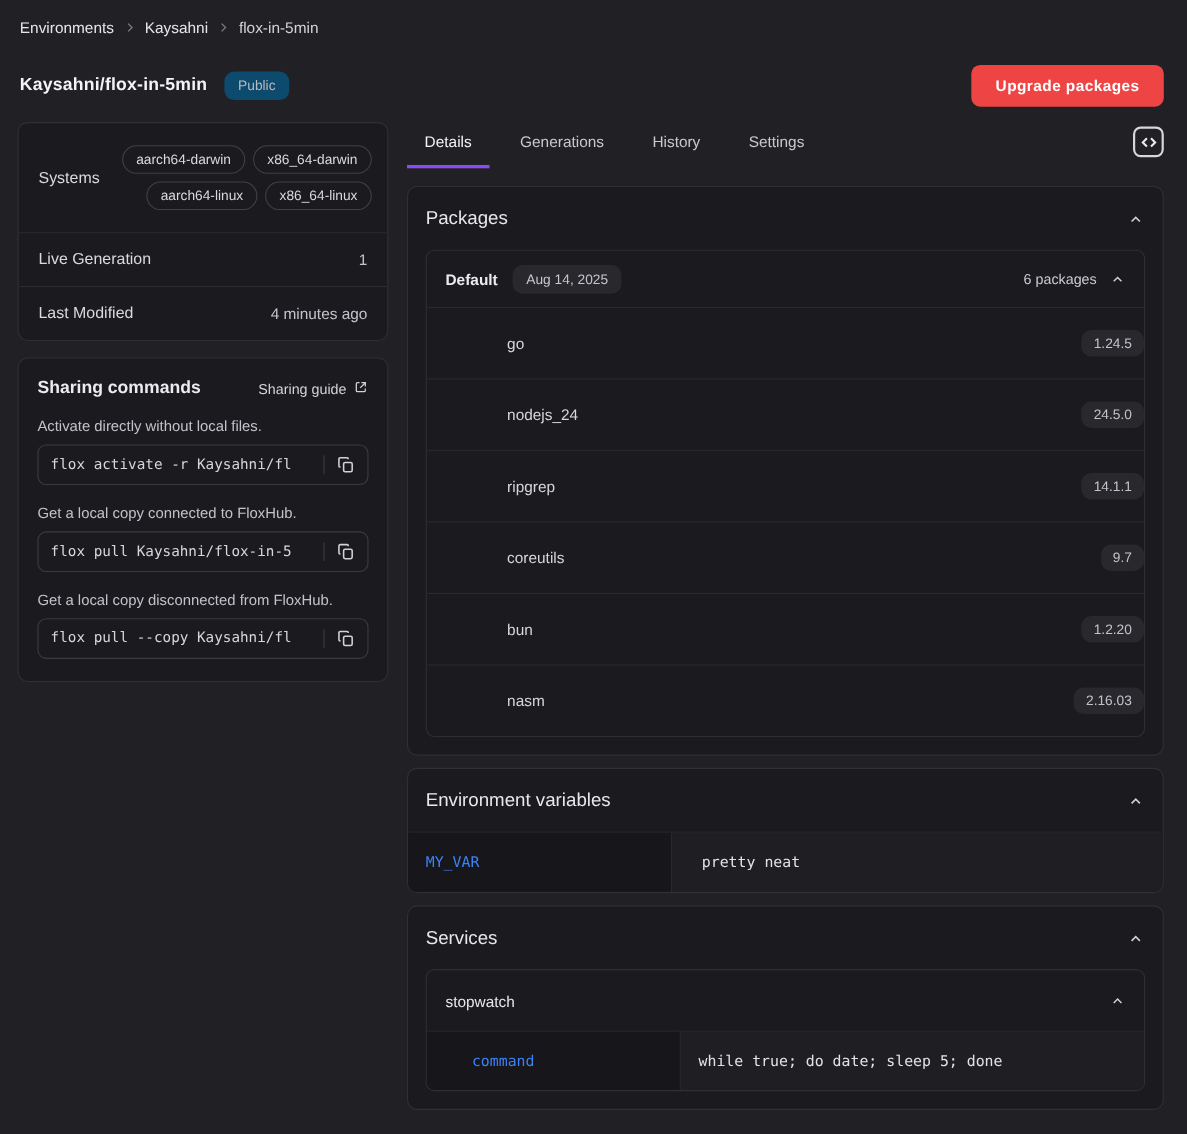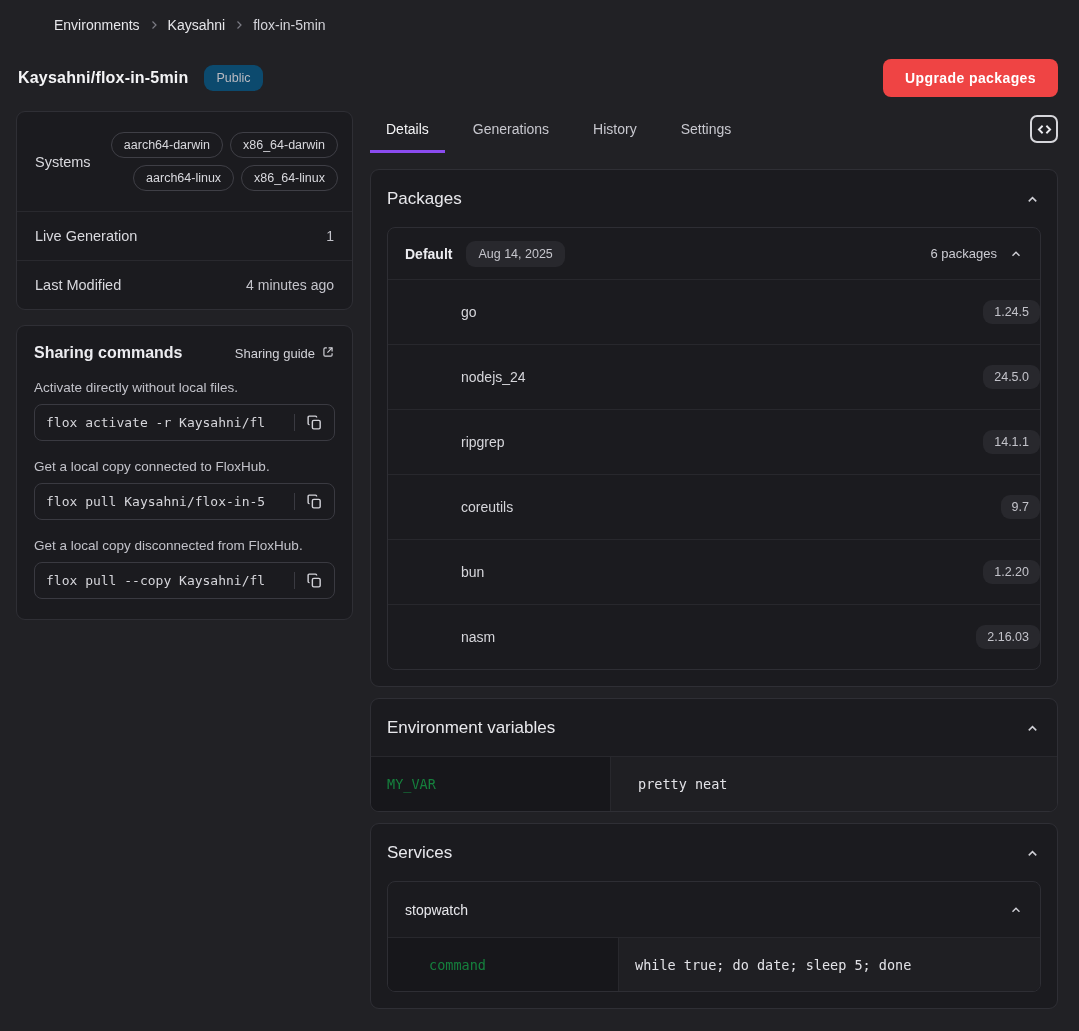--- a/index.html
+++ b/index.html
@@ -7,21 +7,21 @@
   body {
     width:1079px; height:1031px;
     font-family:"Liberation Sans", sans-serif;
     color:#ececf0;
     overflow:hidden;
   }
 
   
   .breadcrumb {
     display:flex; align-items:center; gap:8px;
-    padding:17px 0 0 18px; font-size:14px; color:#e6e6ea;margin-left:36px;
+    padding:17px 0 0 18px; font-size:14px; color:#e6e6ea;
   }
   .breadcrumb .sep { display:flex; align-items:center; color:#7c7c85; }
   .breadcrumb .crumb { cursor:pointer; }
   .breadcrumb .crumb.current { color:#d2d2d8; cursor:default; }
 
   .title-row {
     display:flex; align-items:center;
     padding:26px 21px 0 18px;
   }
   .page-title { font-size:16px; font-weight:700; letter-spacing:.2px; color:#f4f4f6; }
@@ -139,21 +139,21 @@
   .ver-badge {
     margin-left:13px; background:#28282d; color:#c3c3ca;
     font-size:12.5px; padding:5px 11px; border-radius:9px;
   }
 
   
   .kv-row { display:flex; align-items:stretch; border-top:1px solid #28282d; }
   .kv-key {
     flex:none; display:flex; align-items:center;
     background:#17171b; border-right:1px solid #28282d;
-    font-family:"DejaVu Sans Mono", monospace; font-size:13.5px; color:#15803d;text-align:right;
+    font-family:"DejaVu Sans Mono", monospace; font-size:13.5px; color:#3b82f6;text-align:right;
   }
   .kv-val {
     flex:1; display:flex; align-items:center; background:#1f1f23;
     font-family:"DejaVu Sans Mono", monospace; font-size:13.5px; color:#e2e2e7;
   }
   .env-row { min-height:55px; }
   .env-row .kv-key { width:240px; padding-left:16px; }
   .env-row .kv-val { padding-left:27px; }
   .svc-row { min-height:54px; }
   .svc-row .kv-key { width:231px; padding-left:41px; }

